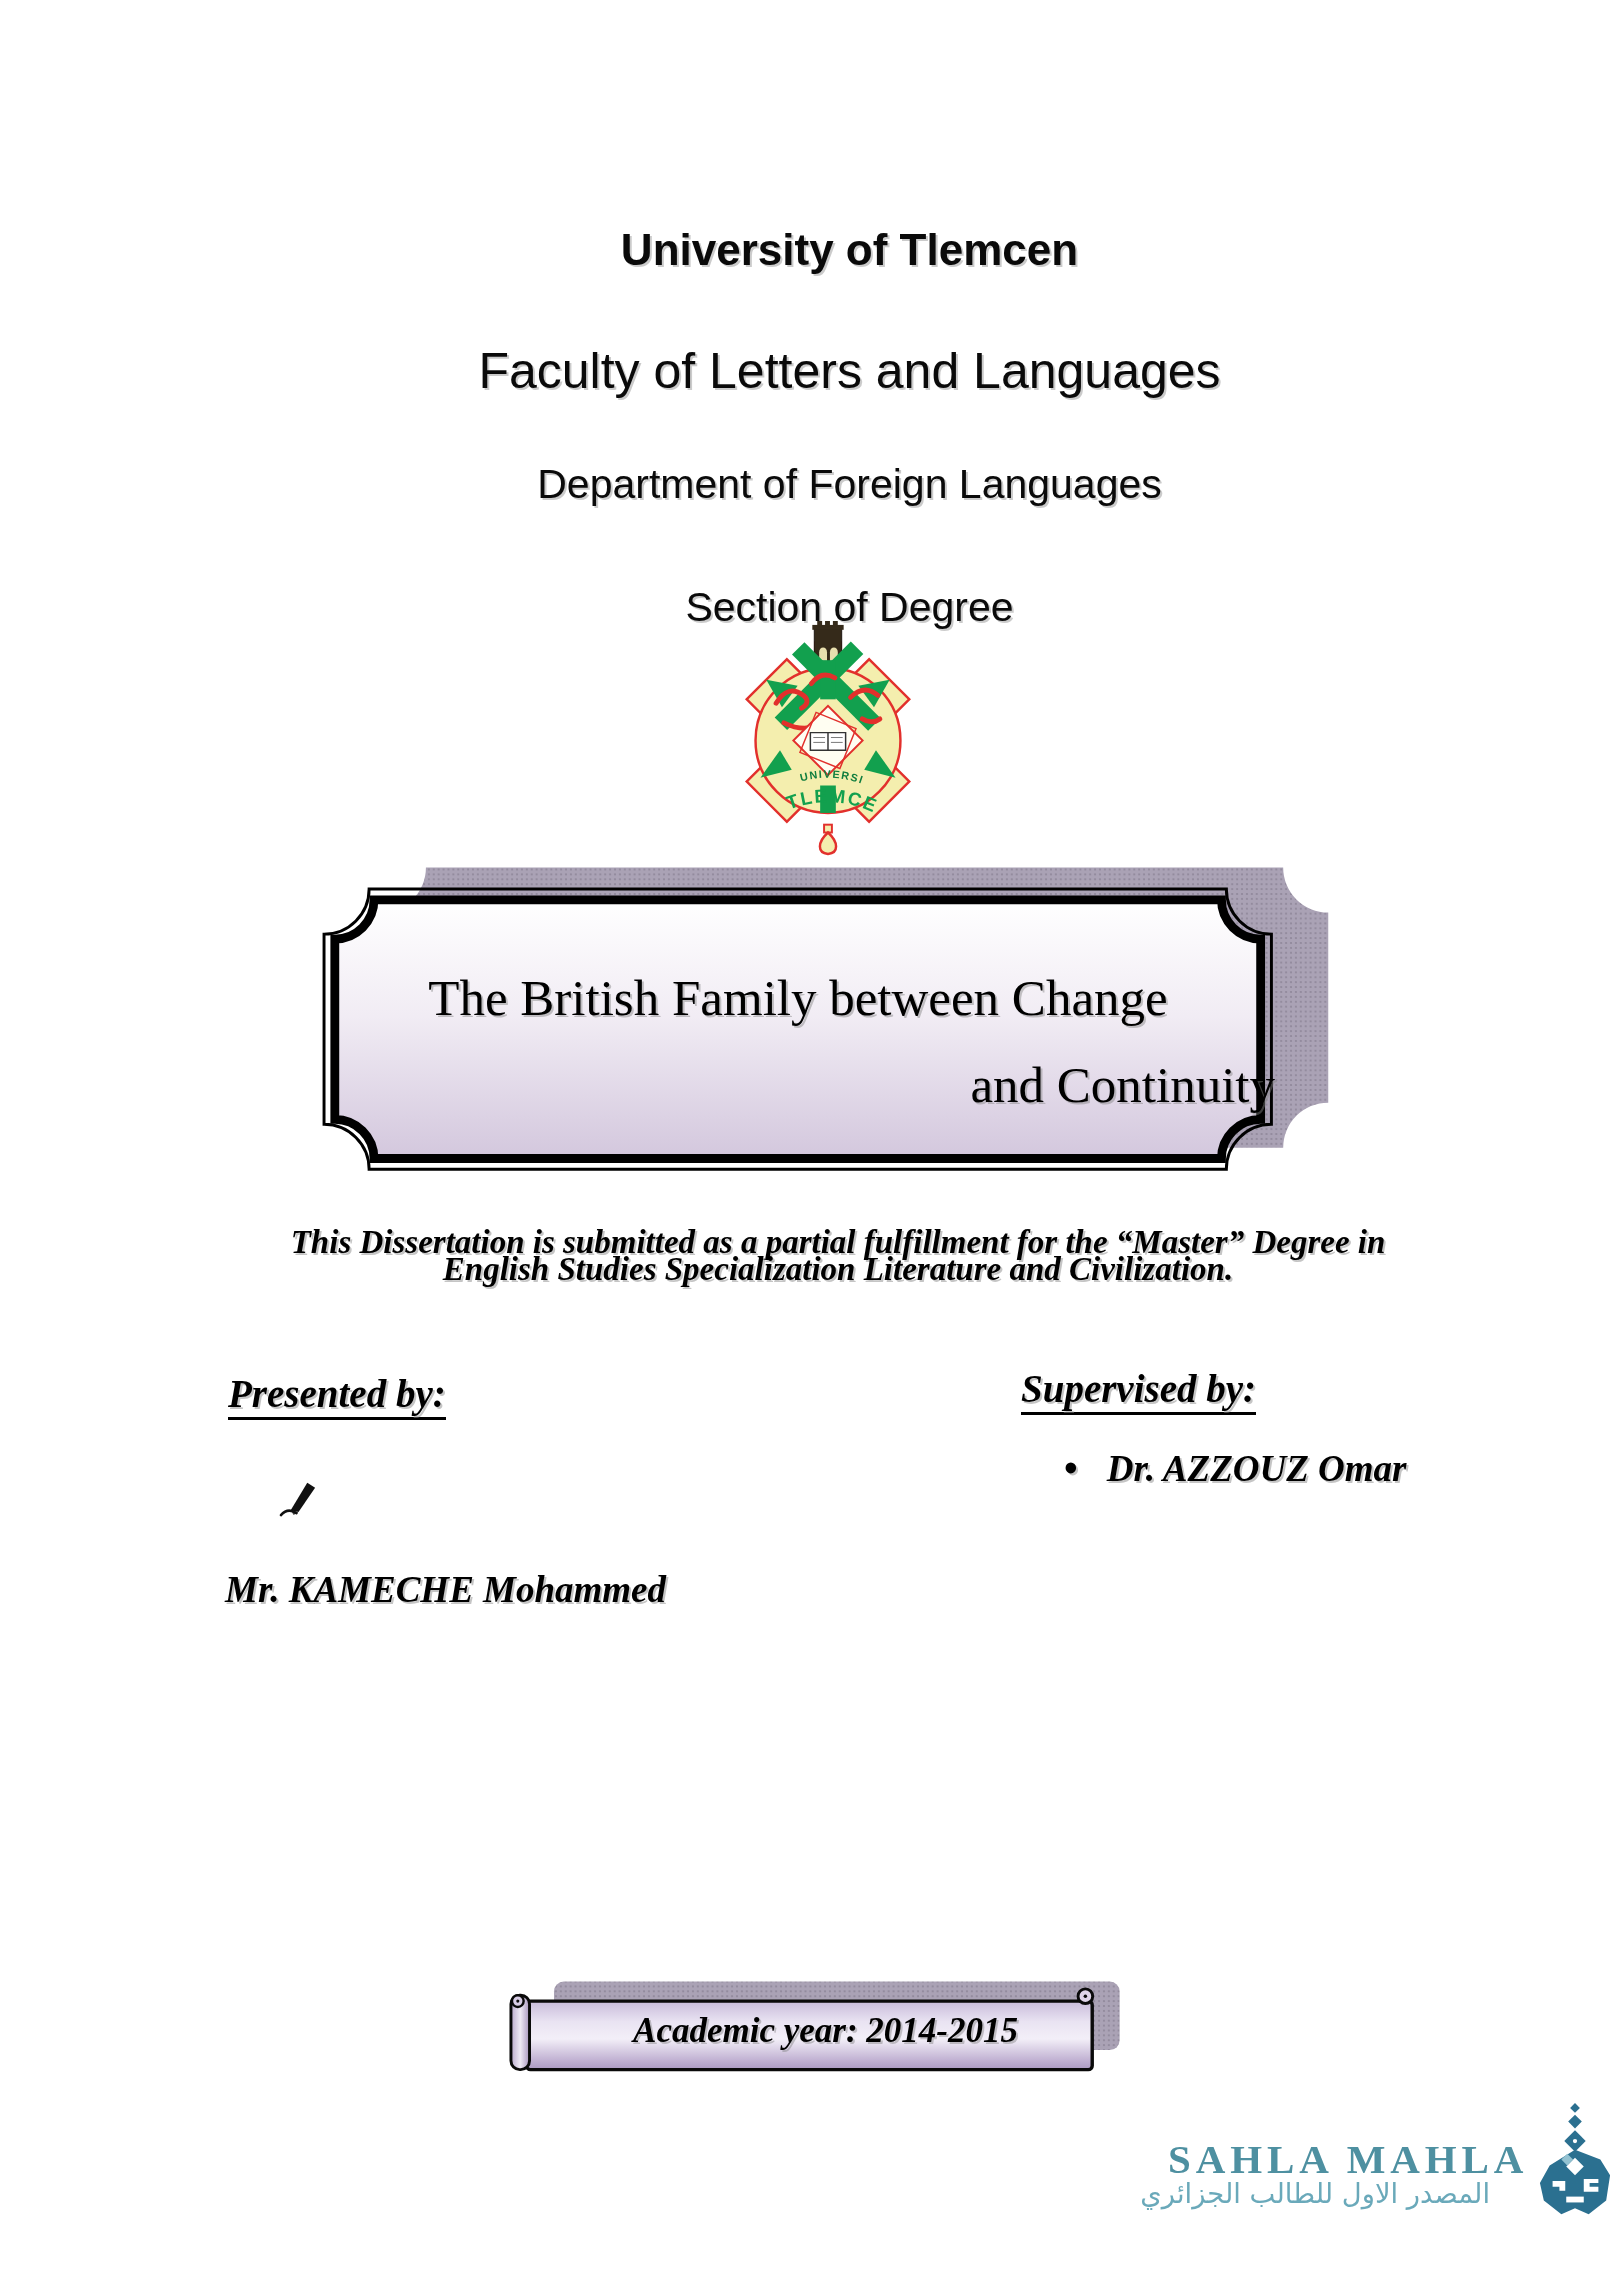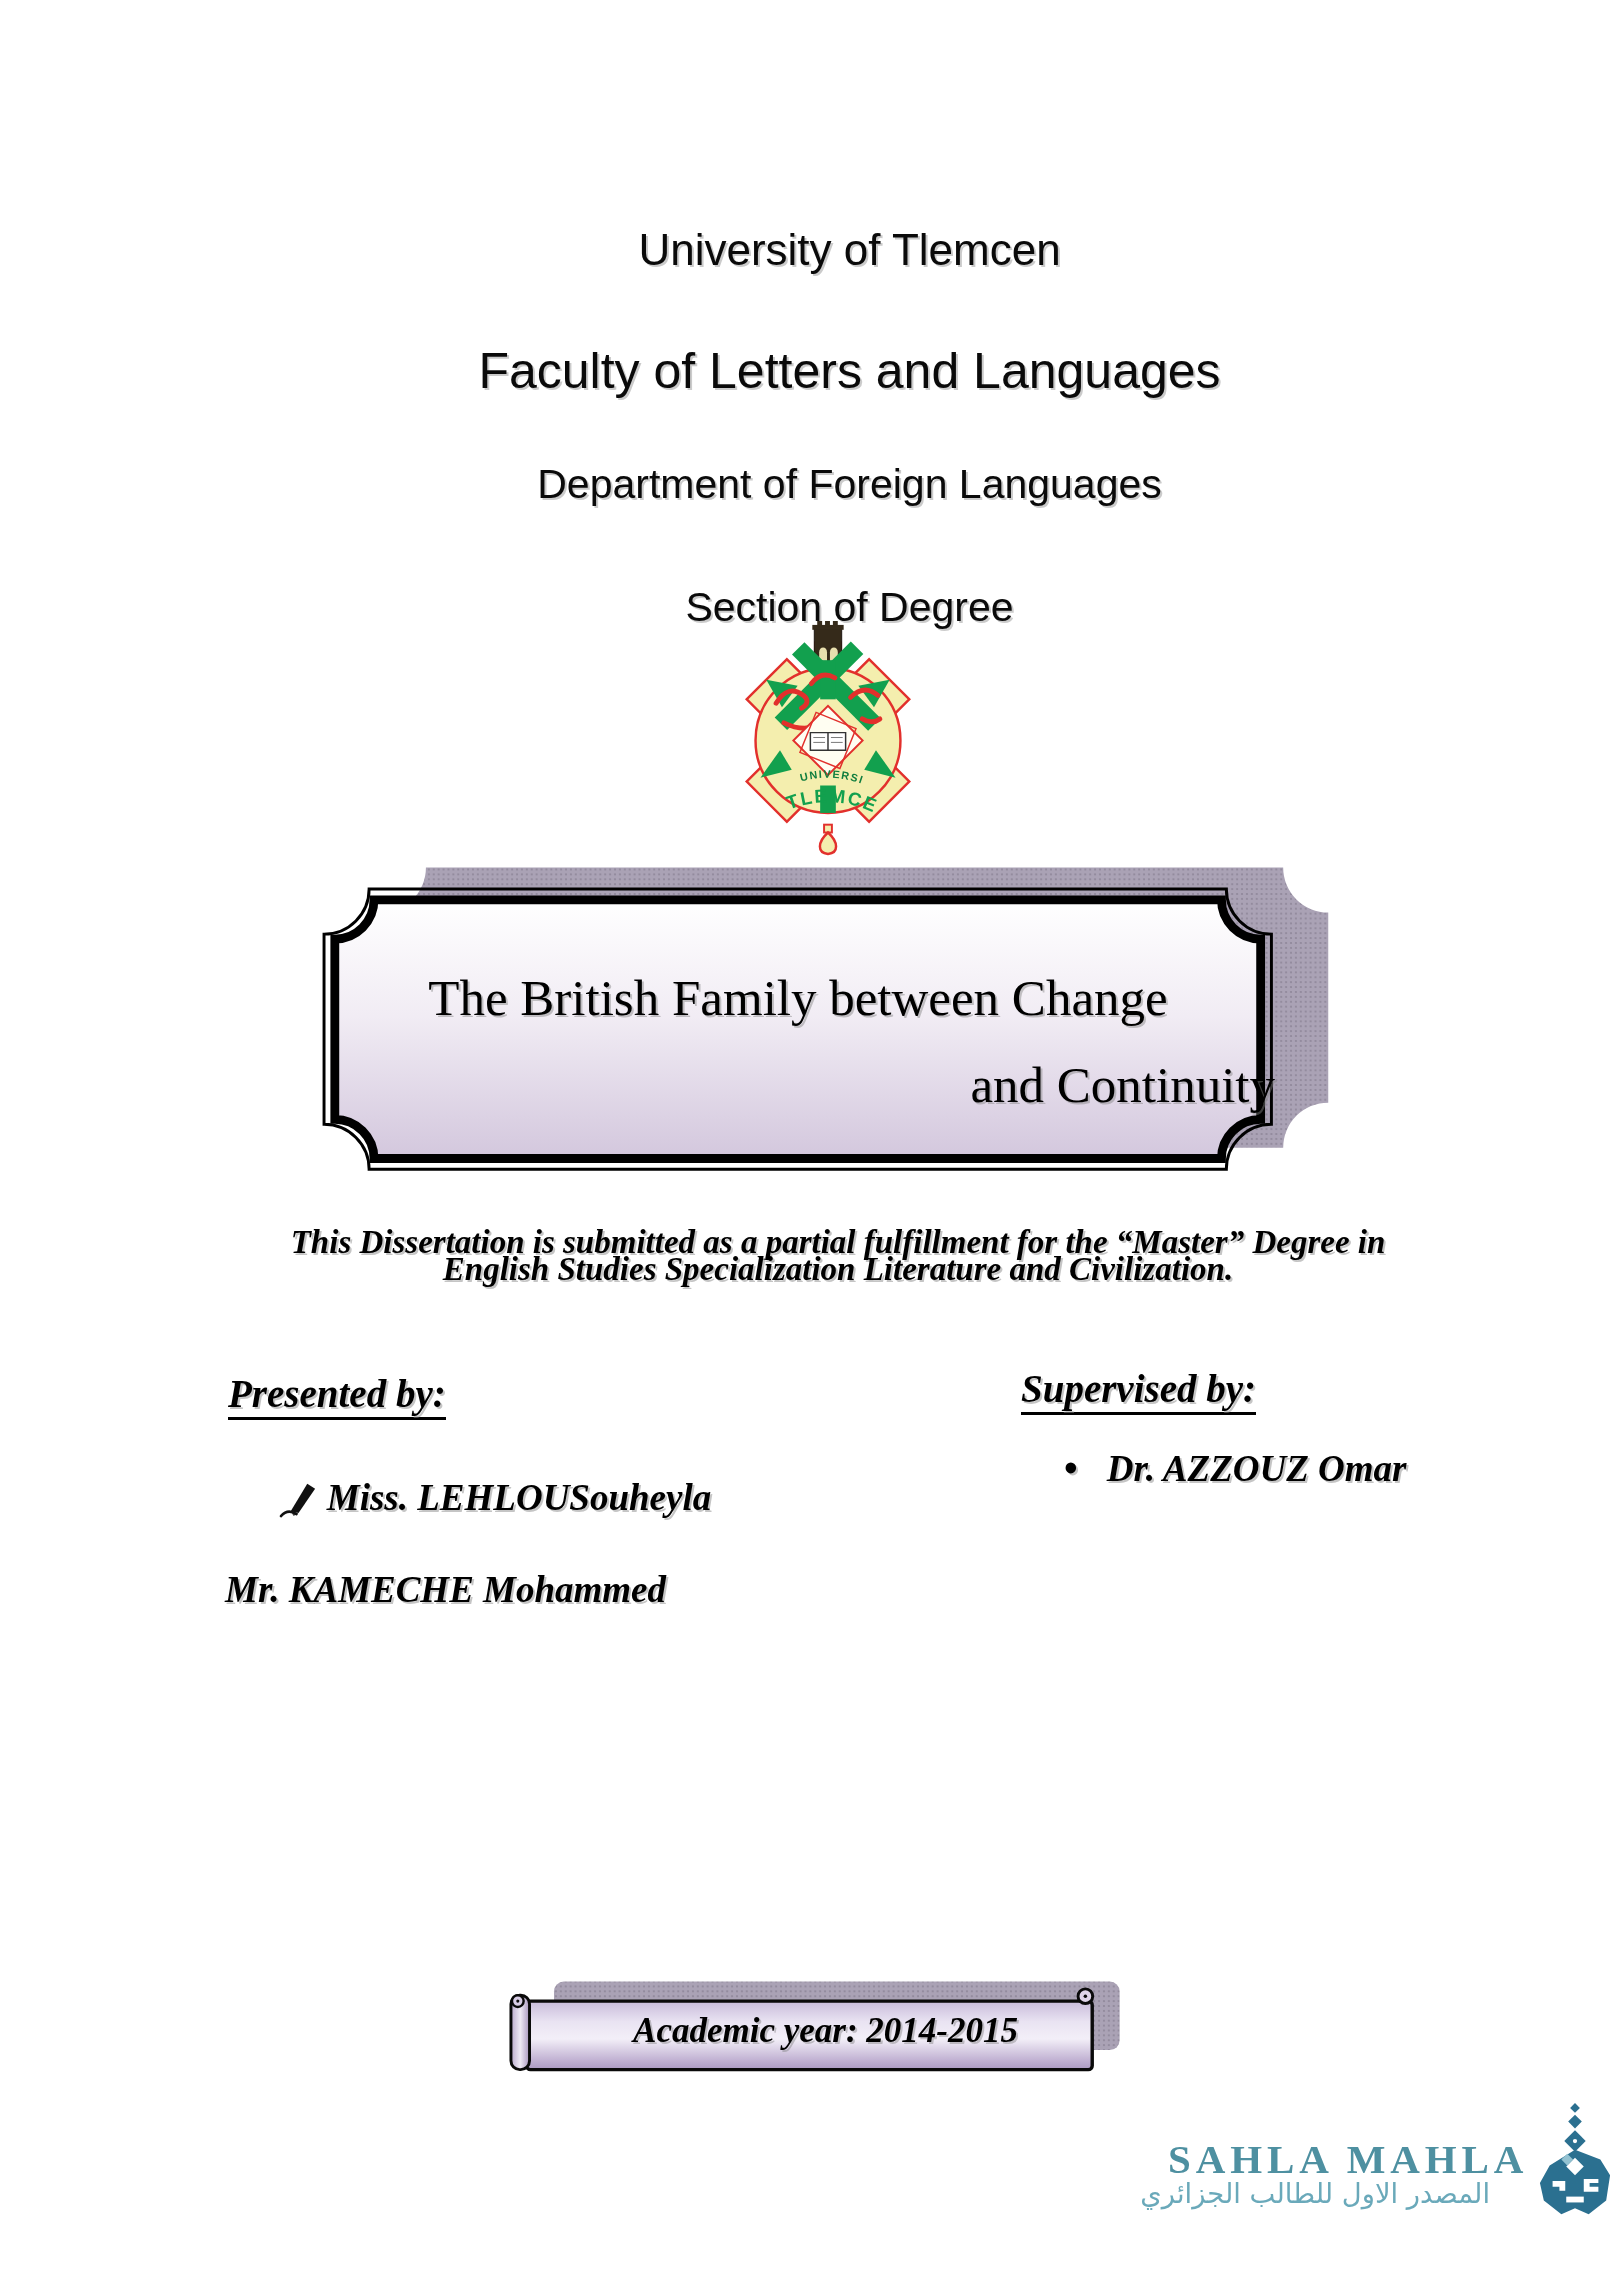--- a/index.html
+++ b/index.html
@@ -15,21 +15,21 @@
   .heading{
     position:absolute;left:0;right:0;
     padding-left:78px;
     text-align:center;
     font-family:"Liberation Sans",sans-serif;
     font-weight:400;
     color:#0a0a0a;
     text-shadow:2px 2px 0 rgba(160,160,160,.55);
     white-space:nowrap;
   }
-  .h-univ{top:225px;font-size:44px;}
+  .h-univ{top:225px;font-size:44px;font-weight:bold;}
   .h-fac {top:342px;font-size:50px;}
   .h-dep {top:461px;font-size:41px;}
   .h-sec {top:584px;font-size:41px;}
 
   
   .uni-logo{position:absolute;left:727px;top:621px;width:201px;height:235px;}
 
   
   .title-box{position:absolute;left:321px;top:845px;width:1024px;height:338px;}
   .title-box svg{position:absolute;left:0;top:0;}
@@ -217,21 +217,20 @@
 
   <div class="sec-heading presented-h">
     <span>Presented by:</span>
   </div>
   <div class="name-row row-miss">
     <svg class="pen-ico" viewBox="0 0 42 42">
       <path d="M13 35 L30 7 L38 12 L21 37 Z" fill="#111"></path>
       <path d="M13 35 L16 40 L21 37 Z" fill="#444"></path>
       <path d="M3 40 q 7 -8 16 -2" fill="none" stroke="#111" stroke-width="2.6" stroke-linecap="round"></path>
     </svg>
-    <span>Miss. LEHLOUSouheyla</span>
   </div>
   <div class="name-row row-mr">
     <span>Mr. KAMECHE Mohammed</span>
   </div>
 
   <div class="sec-heading supervised-h">
     <span>Supervised by:</span>
   </div>
   <div class="name-row row-dr">
     <span class="bullet">•</span>

